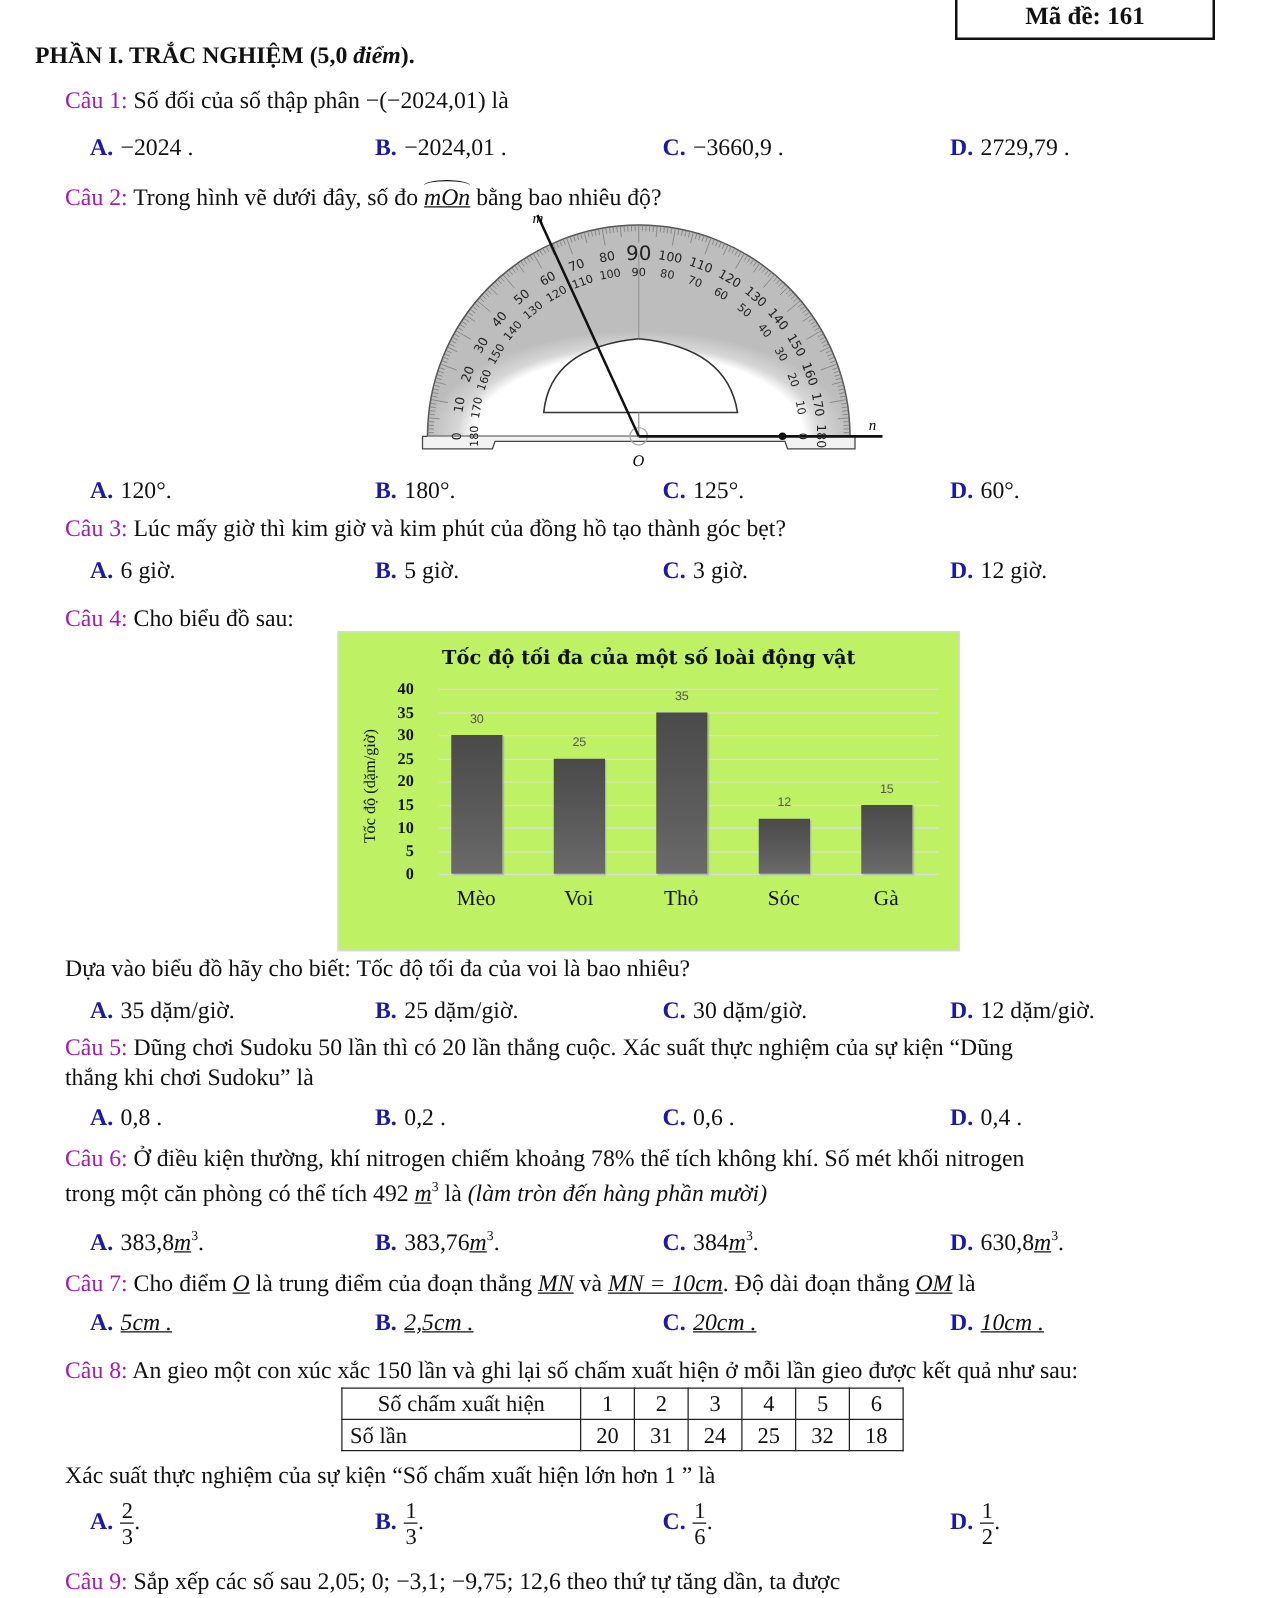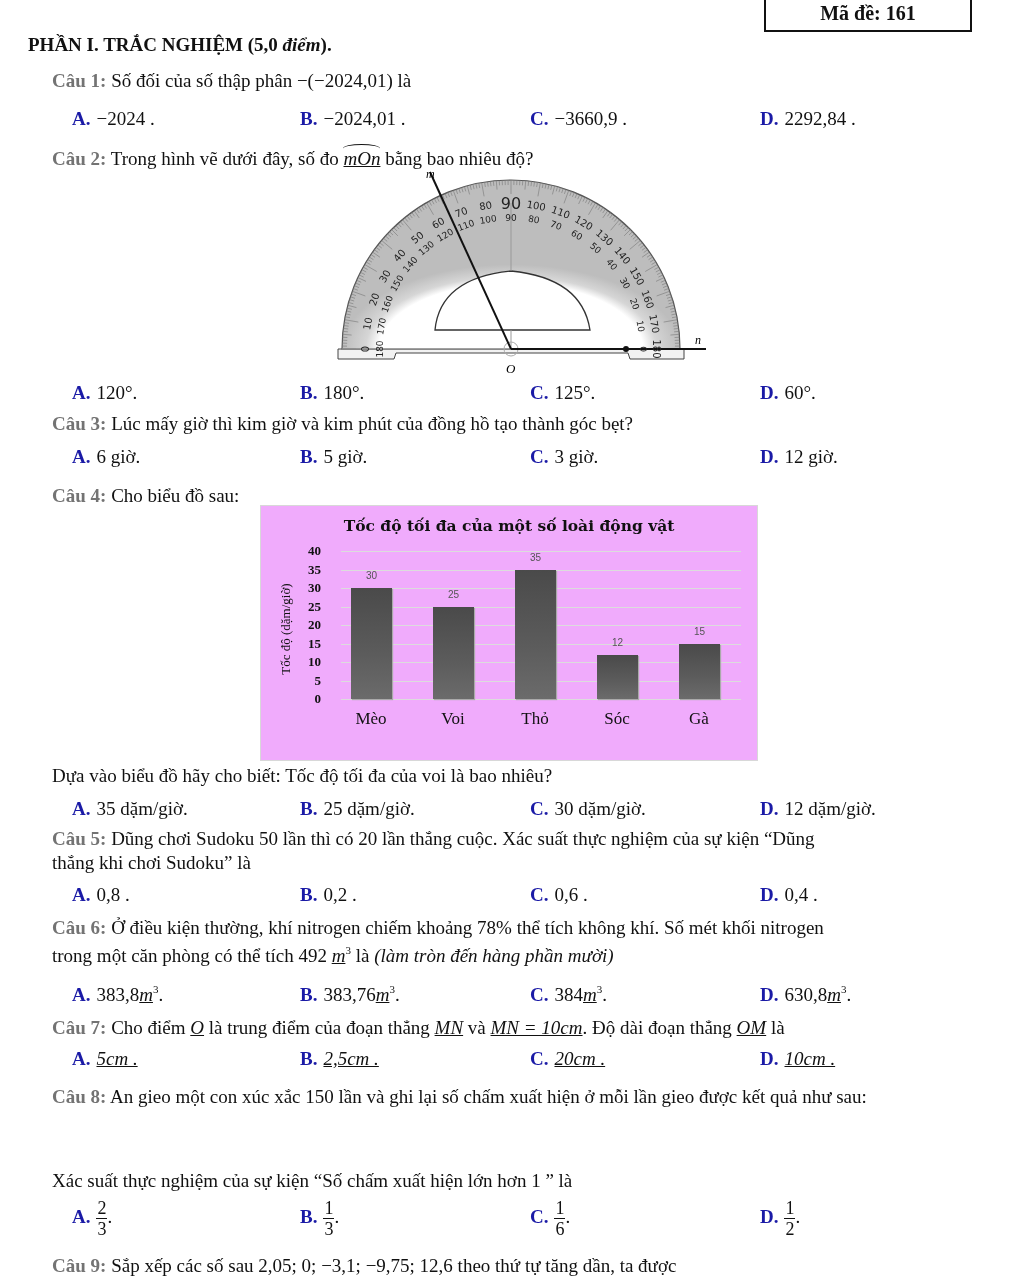--- a/index.html
+++ b/index.html
@@ -12,37 +12,37 @@
   .abs { position: absolute; }
   .code-box {
     left: 764px; top: -4px; width: 204px; height: 34px;
     border: 2.5px solid #111; border-top: none;
     font-weight: bold; font-size: 20px;
     display: flex; align-items: center; justify-content: center;
   }
   .section-title { left: 28px; top: 34px; font-weight: bold; font-size: 19px; }
   .section-title i { font-style: italic; }
   .q { left: 52px; white-space: nowrap; }
-  .qlabel { color: #737373; font-weight: bold; }
+  .qlabel { color: #a21caf; font-weight: normal; }
   .opt { white-space: nowrap; }
   .optlabel { color: #1a1aa6; font-weight: bold; margin-right: 6px; }
   .math { font-style: italic; text-decoration: underline; }
   sup { font-size: 11px; vertical-align: 8px; }
   .arc {
     position: relative; display: inline-block;
   }
   .arc::before {
     content: ""; position: absolute; left: 0; right: 0; top: -4px;
     height: 8px; border-top: 1.3px solid #111; border-radius: 50% 50% 0 0;
   }
 
   
   .chart-box {
-    left: 260px; top: 505px; width: 496px; height: 254px;
-    border: 1px solid #d8d8d8; background: #f0abfc;
+    left: 270px; top: 505px; width: 496px; height: 254px;
+    border: 1px solid #d8d8d8; background: #bef264;
   }
   .chart-title {
     position: absolute; left: 0; right: 0; top: 10px; text-align: center;
     font-family: "DejaVu Serif", serif; font-weight: bold; font-size: 15.5px;
   }
   .y-axis-label {
     position: absolute; left: -30px; top: 115px; width: 110px;
     transform: rotate(-90deg); font-size: 13px; text-align: center;
   }
   .y-tick { position: absolute; left: 40px; width: 20px; text-align: right; font-size: 13px; font-weight: bold; }
@@ -83,21 +83,21 @@
 <div class="abs section-title">
   <span>PHẦN I. TRẮC NGHIỆM (5,0 </span><i>điểm</i><span>).</span>
 </div>
 
 <div class="abs q" style="top:70px;">
   <span class="qlabel">Câu 1:</span><span> Số đối của số thập phân −(−2024,01) là</span>
 </div>
 <div class="abs opt" style="left:72px; top:108px;"><span class="optlabel">A.</span><span>−2024 .</span></div>
 <div class="abs opt" style="left:300px; top:108px;"><span class="optlabel">B.</span><span>−2024,01 .</span></div>
 <div class="abs opt" style="left:530px; top:108px;"><span class="optlabel">C.</span><span>−3660,9 .</span></div>
-<div class="abs opt" style="left:760px; top:108px;"><span class="optlabel">D.</span><span>2292,84 .</span></div>
+<div class="abs opt" style="left:760px; top:108px;"><span class="optlabel">D.</span><span>2729,79 .</span></div>
 
 <div class="abs q" style="top:148px;">
   <span class="qlabel">Câu 2:</span><span> Trong hình vẽ dưới đây, số đo </span><span class="arc math">mOn</span><span> bằng bao nhiêu độ?</span>
 </div>
 
 <svg class="abs" style="left:330px; top:168px;" width="390" height="208" viewBox="0 0 390 208">
   <defs>
     <radialGradient id="rimg" cx="50%" cy="100%" r="50%">
       <stop offset="78%" stop-color="#ffffff"></stop>
       <stop offset="86%" stop-color="#d6d6d6"></stop>
@@ -444,20 +444,38 @@
 <div class="abs opt" style="left:72px; top:1048px;"><span class="optlabel">A.</span><span class="math">5cm .</span></div>
 <div class="abs opt" style="left:300px; top:1048px;"><span class="optlabel">B.</span><span class="math">2,5cm .</span></div>
 <div class="abs opt" style="left:530px; top:1048px;"><span class="optlabel">C.</span><span class="math">20cm .</span></div>
 <div class="abs opt" style="left:760px; top:1048px;"><span class="optlabel">D.</span><span class="math">10cm .</span></div>
 
 <div class="abs q" style="top:1086px;">
   <span class="qlabel">Câu 8:</span><span> An gieo một con xúc xắc 150 lần và ghi lại số chấm xuất hiện ở mỗi lần gieo được kết quả như sau:</span>
 </div>
 <table class="dice">
   <tbody>
+      <tr>
+    <td class="head" style="text-align:center;">Số chấm xuất hiện</td>
+    <td class="v">1</td>
+    <td class="v">2</td>
+    <td class="v">3</td>
+    <td class="v">4</td>
+    <td class="v">5</td>
+    <td class="v">6</td>
+  </tr>
+  <tr>
+    <td class="head">Số lần</td>
+    <td class="v">20</td>
+    <td class="v">31</td>
+    <td class="v">24</td>
+    <td class="v">25</td>
+    <td class="v">32</td>
+    <td class="v">18</td>
+  </tr>
 </tbody>
   </table>
 <div class="abs q" style="top:1170px;">
   <span>Xác suất thực nghiệm của sự kiện “Số chấm xuất hiện lớn hơn 1 ” là</span>
 </div>
 <div class="abs opt" style="left:72px; top:1198px;"><span class="optlabel">A.</span><span class="frac">
       <span class="num">2</span>
       <span>3</span>
     </span>.</div>
 <div class="abs opt" style="left:300px; top:1198px;"><span class="optlabel">B.</span><span class="frac">

